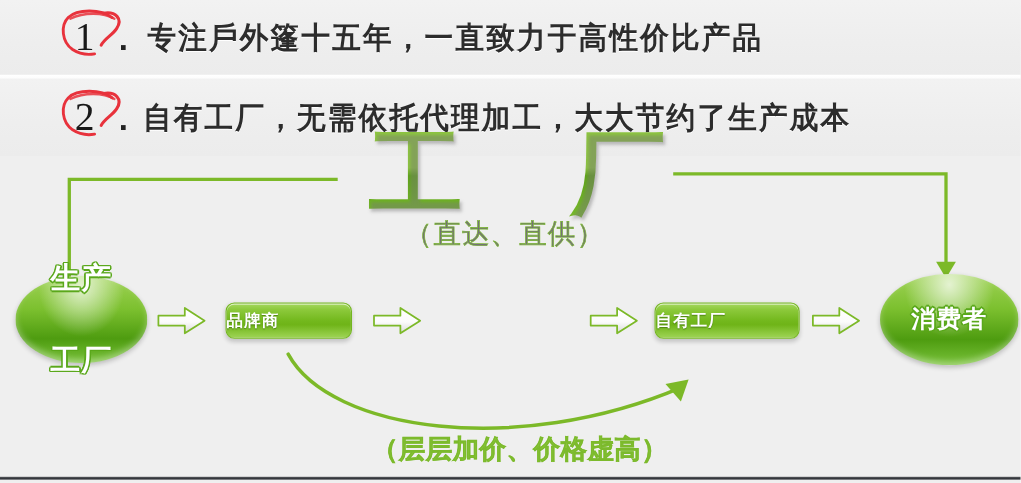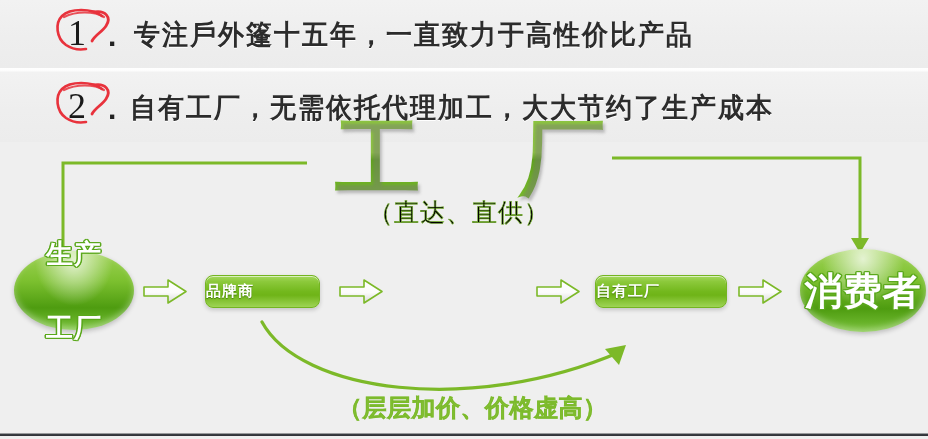--- a/index.html
+++ b/index.html
@@ -81,21 +81,21 @@
     font-family:"DejaVu Sans","Liberation Sans",sans-serif;
     background:linear-gradient(180deg,#8dc63f 0%,#8dc63f 44%,#5ea516 52%,#7cbe2e 100%);
     -webkit-background-clip:text;background-clip:text;
     -webkit-text-fill-color:transparent;
     text-shadow:2px 3px 3px rgba(120,120,120,.45);
     white-space:nowrap;
   }
   .sub-direct{
     position:absolute;left:368px;top:196px;
     font-size:25px;letter-spacing:1px;
-    color:#000000;
+    color:#737373;
     font-weight:400;
     font-family:Liberation Serif, serif;
     white-space:nowrap;
     -webkit-text-stroke:0.6px #79b72f;
   }
 
   
   .ell{
     position:absolute;
     border-radius:50%;
@@ -109,21 +109,21 @@
   .ell-right{left:800px;top:249px;width:126px;height:83px;}
   .ell span{
     color:#ffffff;
     font-weight:700;
     font-family:"DejaVu Sans","Liberation Sans",sans-serif;
     text-shadow:
       -1.4px 0 #5aa81b, 1.4px 0 #5aa81b, 0 -1.4px #5aa81b, 0 1.4px #5aa81b,
       -1px -1px #5aa81b, 1px -1px #5aa81b, -1px 1px #5aa81b, 1px 1px #5aa81b;
   }
   .ell-left span{font-size:27px;line-height:31px;letter-spacing:1px;}
-  .ell-right span{font-size:38px;line-height:34px;letter-spacing:1px;}
+  .ell-right span{font-size:22px;line-height:34px;letter-spacing:1px;}
 
   
   .box{
     position:absolute;top:275px;height:31px;
     border-radius:8px;
     background:linear-gradient(180deg,#a5d85f 0%,#8cc93b 18%,#73b81d 50%,#6fb418 62%,#9ed455 100%);
     border:1px solid #74b522;
     box-shadow:0 2px 4px rgba(0,0,0,.18), inset 0 1px 0 rgba(255,255,255,.6);
     display:flex;align-items:center;justify-content:flex-start;
   }

